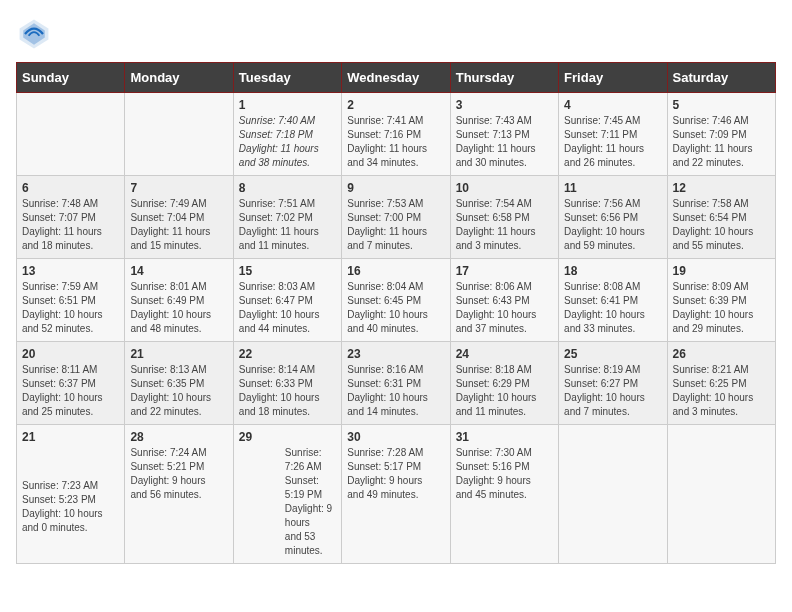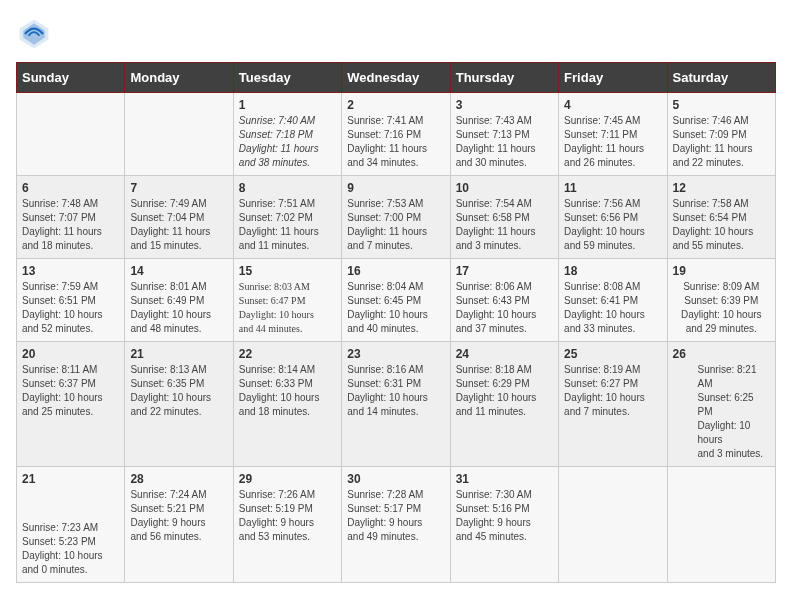--- a/index.html
+++ b/index.html
@@ -220,21 +220,21 @@
         </td>
         <td>
           <span class="day-number">14</span>
           <div class="cell-content" style="white-space: pre-line;">Sunrise: 8:01 AM
 Sunset: 6:49 PM
 Daylight: 10 hours
 and 48 minutes.</div>
         </td>
         <td>
           <span class="day-number">15</span>
-          <div class="cell-content" style="white-space: pre-line; font-family: Liberation Serif, serif;">Sunrise: 8:03 AM
+          <div class="cell-content" style="white-space: pre-line;">Sunrise: 8:03 AM
 Sunset: 6:47 PM
 Daylight: 10 hours
 and 44 minutes.</div>
         </td>
         <td>
           <span class="day-number">16</span>
           <div class="cell-content" style="white-space: pre-line;">Sunrise: 8:04 AM
 Sunset: 6:45 PM
 Daylight: 10 hours
 and 40 minutes.</div>
@@ -248,21 +248,21 @@
         </td>
         <td>
           <span class="day-number">18</span>
           <div class="cell-content" style="white-space: pre-line;">Sunrise: 8:08 AM
 Sunset: 6:41 PM
 Daylight: 10 hours
 and 33 minutes.</div>
         </td>
         <td>
           <span class="day-number">19</span>
-          <div class="cell-content" style="white-space: pre-line; text-align: center;">Sunrise: 8:09 AM
+          <div class="cell-content" style="white-space: pre-line;">Sunrise: 8:09 AM
 Sunset: 6:39 PM
 Daylight: 10 hours
 and 29 minutes.</div>
         </td>
       </tr>
       <tr>
         <td>
           <span class="day-number">20</span>
           <div class="cell-content" style="white-space: pre-line;">Sunrise: 8:11 AM
 Sunset: 6:37 PM
@@ -299,21 +299,21 @@
         </td>
         <td>
           <span class="day-number">25</span>
           <div class="cell-content" style="white-space: pre-line;">Sunrise: 8:19 AM
 Sunset: 6:27 PM
 Daylight: 10 hours
 and 7 minutes.</div>
         </td>
         <td>
           <span class="day-number">26</span>
-          <div class="cell-content" style="white-space: pre-line; margin-left: 25px;">Sunrise: 8:21 AM
+          <div class="cell-content" style="white-space: pre-line;">Sunrise: 8:21 AM
 Sunset: 6:25 PM
 Daylight: 10 hours
 and 3 minutes.</div>
         </td>
       </tr>
       <tr>
         <td>
           <span class="day-number">21</span>
           <div class="cell-content" style="white-space: pre-line; margin-top: 35px;">Sunrise: 7:23 AM
 Sunset: 5:23 PM
@@ -322,21 +322,21 @@
         </td>
         <td>
           <span class="day-number">28</span>
           <div class="cell-content" style="white-space: pre-line;">Sunrise: 7:24 AM
 Sunset: 5:21 PM
 Daylight: 9 hours
 and 56 minutes.</div>
         </td>
         <td>
           <span class="day-number">29</span>
-          <div class="cell-content" style="white-space: pre-line;">Sunrise: 7:26 AM
+          <div class="cell-content" style="white-space: pre-line; margin-left: 46px;">Sunrise: 7:26 AM
 Sunset: 5:19 PM
 Daylight: 9 hours
 and 53 minutes.</div>
         </td>
         <td>
           <span class="day-number">30</span>
           <div class="cell-content" style="white-space: pre-line;">Sunrise: 7:28 AM
 Sunset: 5:17 PM
 Daylight: 9 hours
 and 49 minutes.</div>

